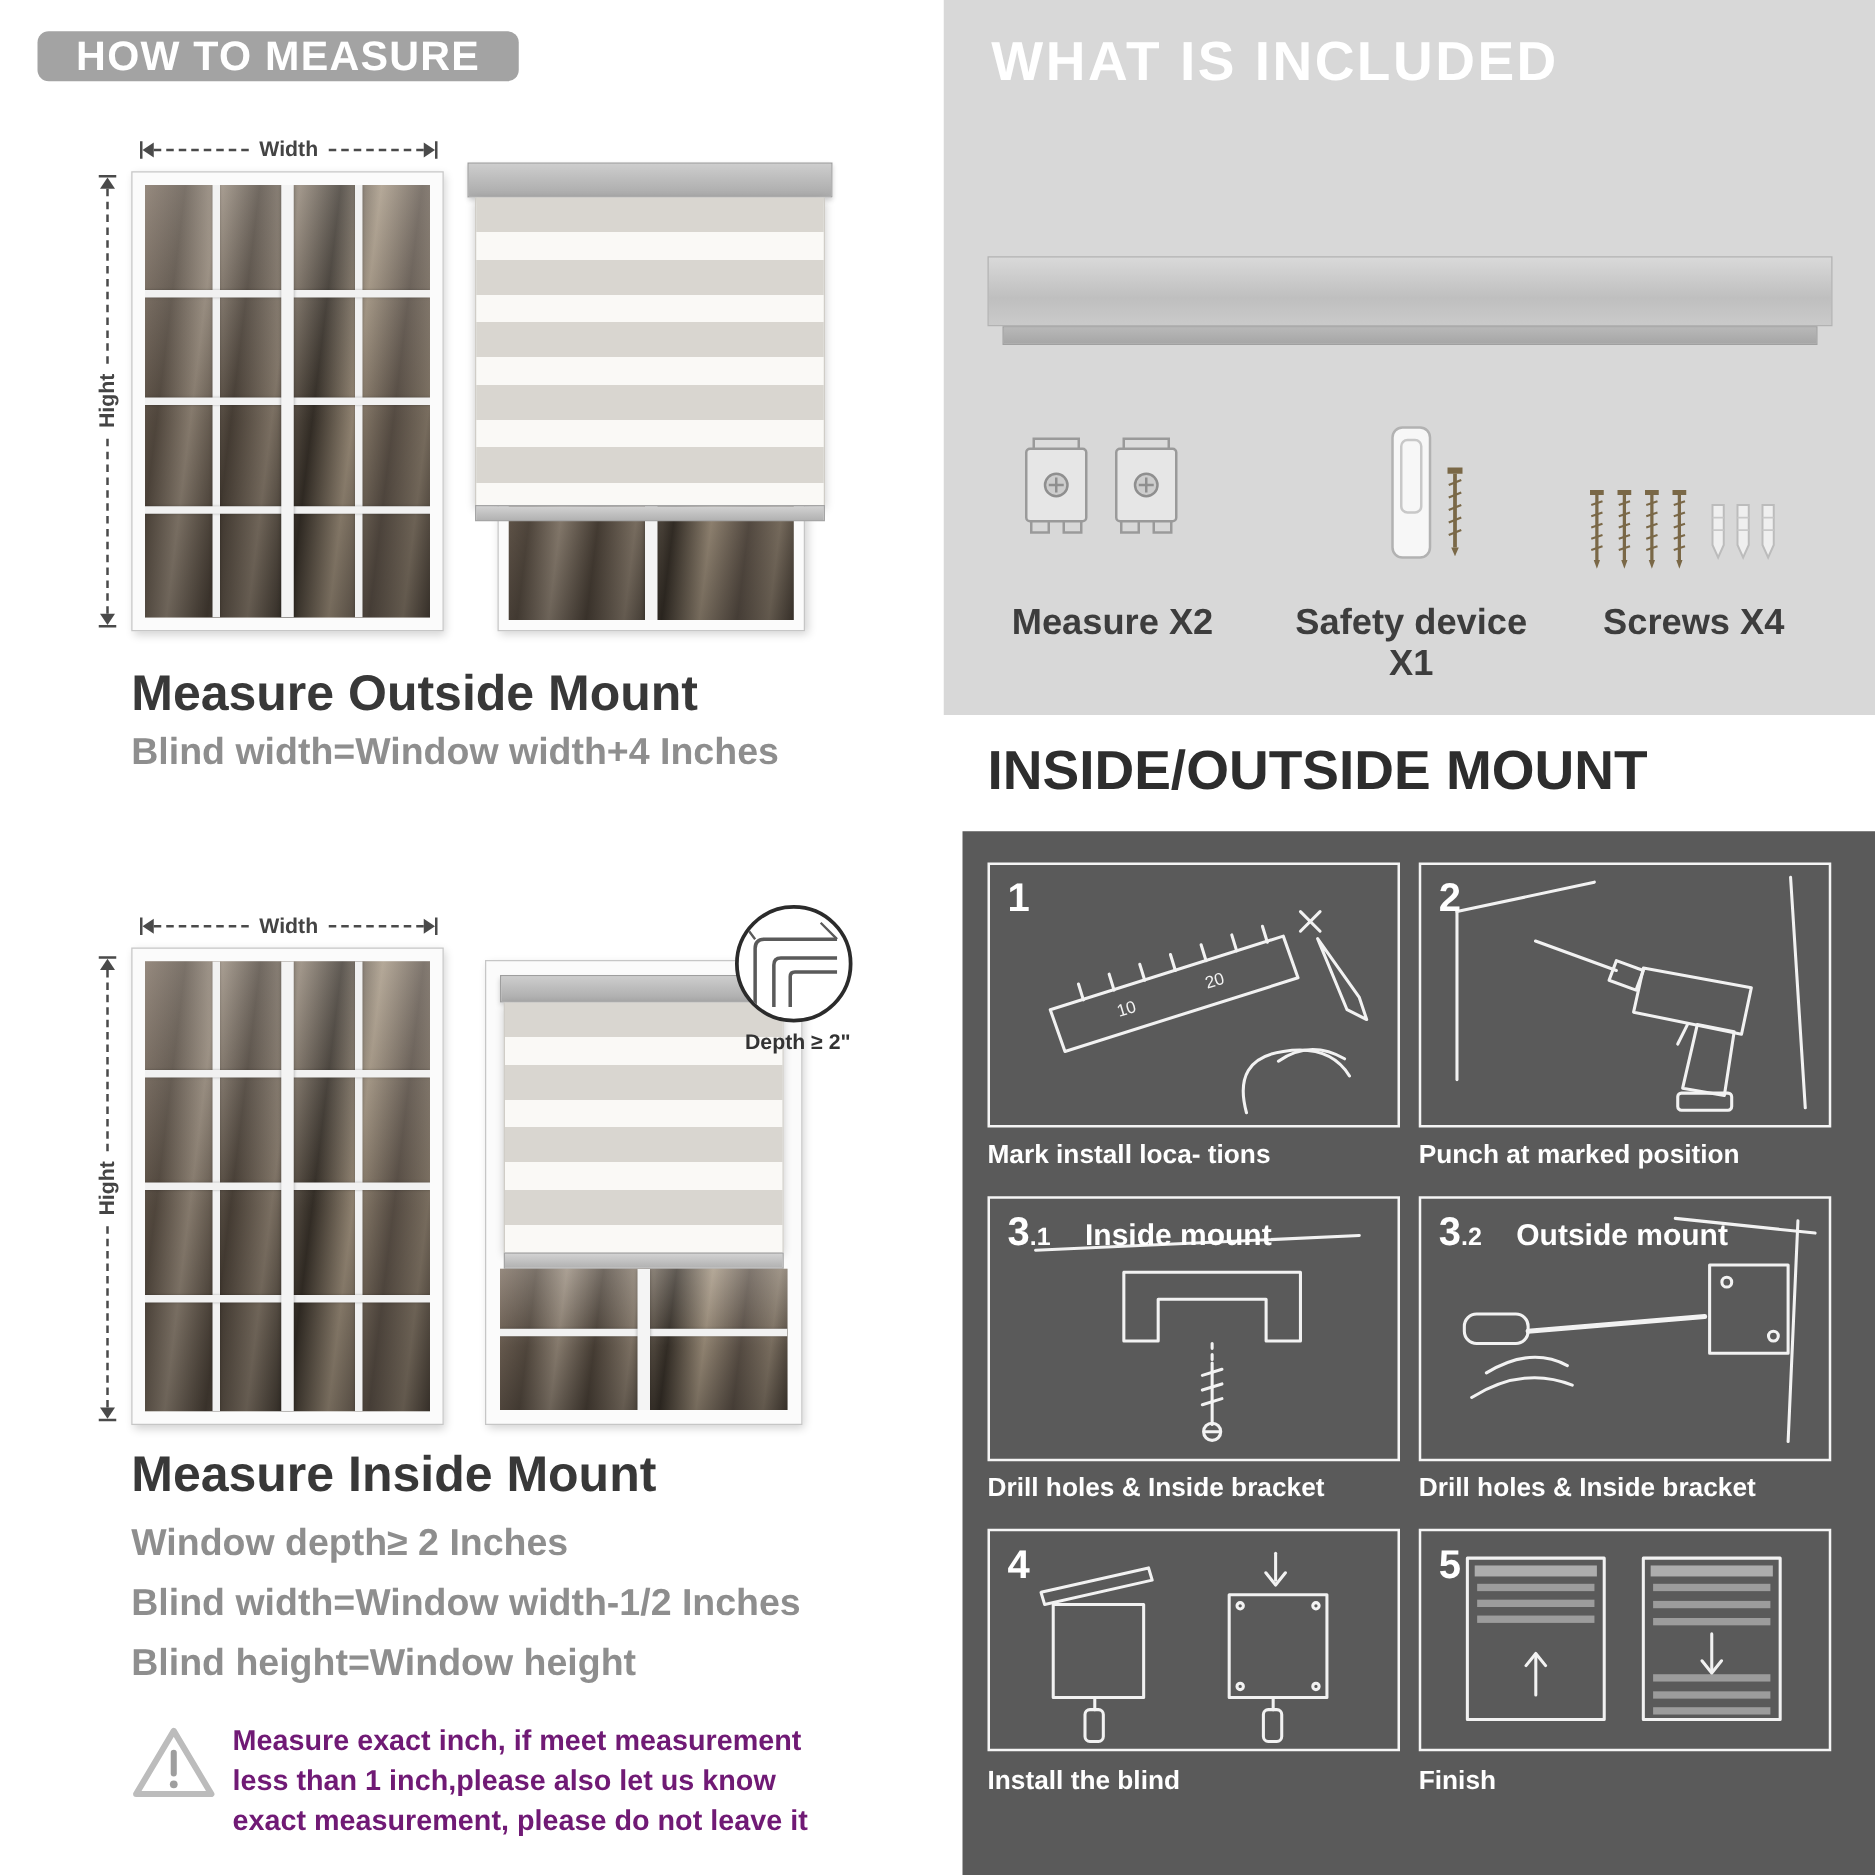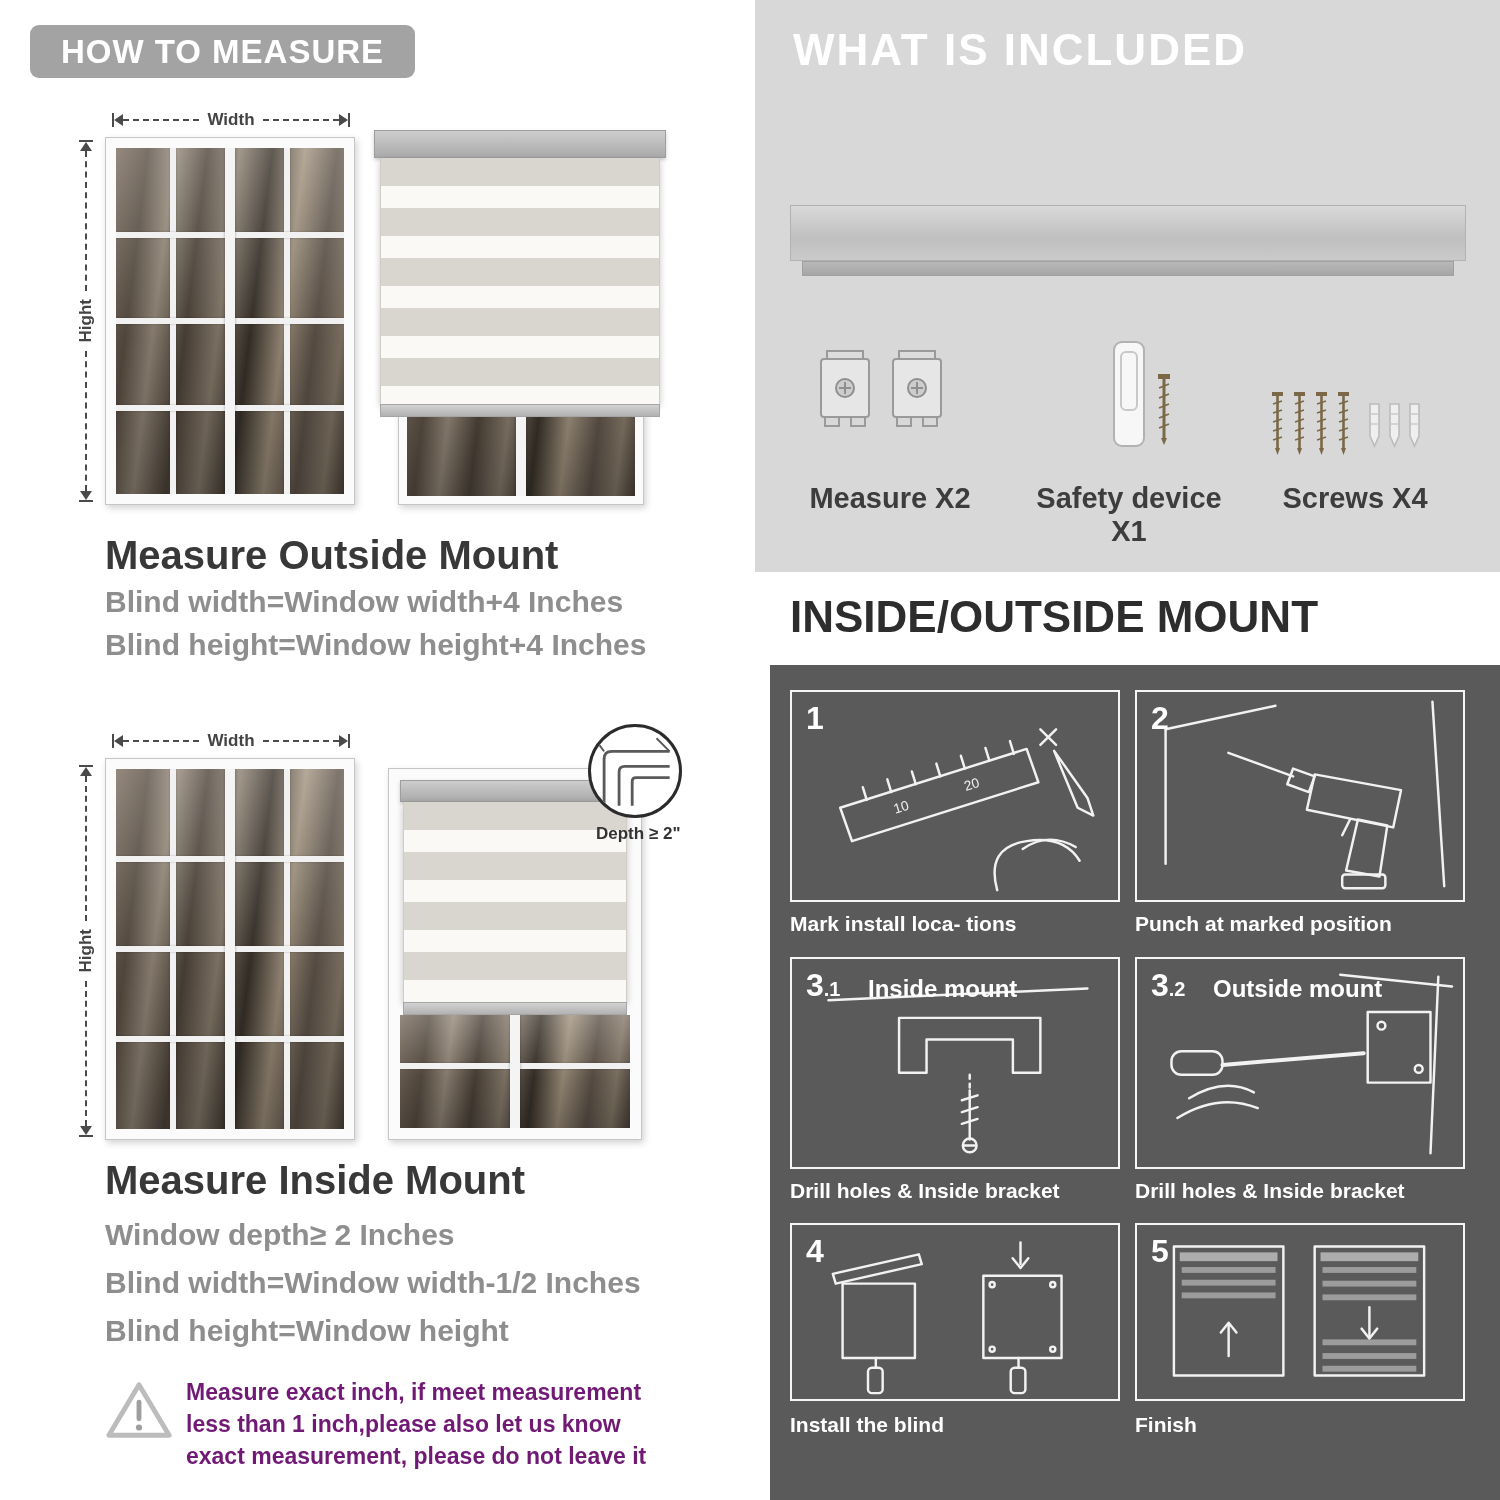--- a/index.html
+++ b/index.html
@@ -2,21 +2,21 @@
 <html><head>
 <meta charset="utf-8">
 <style>
   * { box-sizing: border-box; margin: 0; padding: 0; }
   html,body { width:1500px; height:1500px; }
   body { font-family: "Liberation Sans", sans-serif; background:#fff; }
   .canvas { position:relative; width:1500px; height:1500px; background:#fff; overflow:hidden; }
   .abs { position:absolute; }
 
   
-  .banner { position:absolute; left:30px; top:25px; width:385px; height:53px;
+  .banner { position:absolute; left:30px; top:25px; width:385px; height:40px;
     background:#a3a3a3; border-radius:9px; color:#fff; font-size:33px; font-weight:bold;
     letter-spacing:1px; display:flex; align-items:center; justify-content:center; }
 
   .h-arrow { position:absolute; display:flex; align-items:center; color:#4a4a4a; }
   .h-arrow .bar { width:2px; height:14px; background:#4a4a4a; }
   .h-arrow .ah-l { width:0; height:0; border:6px solid transparent; border-left:0; border-right:9px solid #4a4a4a; }
   .h-arrow .ah-r { width:0; height:0; border:6px solid transparent; border-right:0; border-left:9px solid #4a4a4a; }
   .h-arrow .shaft { flex:1; border-top:2px dashed #4a4a4a; }
   .h-arrow .lbl { padding:0 8px; font-size:17px; font-weight:bold; color:#444; }
 
@@ -120,21 +120,20 @@
     </div>
   </div>
   <div class="blind" style="left:374px; top:130px; width:292px; z-index:2;">
     <div class="headrail"></div>
     <div class="shade" style="height:246px;"></div>
     <div class="botrail"></div>
   </div>
 
   <div class="sec-title" style="left:105px; top:533px;">Measure Outside Mount</div>
   <div class="rule" style="left:105px; top:585px;">Blind width=Window width+4 Inches</div>
-  <div class="rule" style="left:105px; top:628px;">Blind height=Window height+4 Inches</div>
 
   <div class="h-arrow" style="left:112px; top:733px; width:238px; height:16px;">
     <div class="bar"></div>
       <div class="ah-l"></div>
       <div class="shaft"></div>
     <div class="lbl">Width</div>
     <div class="shaft"></div>
       <div class="ah-r"></div>
       <div class="bar"></div>
   </div>

